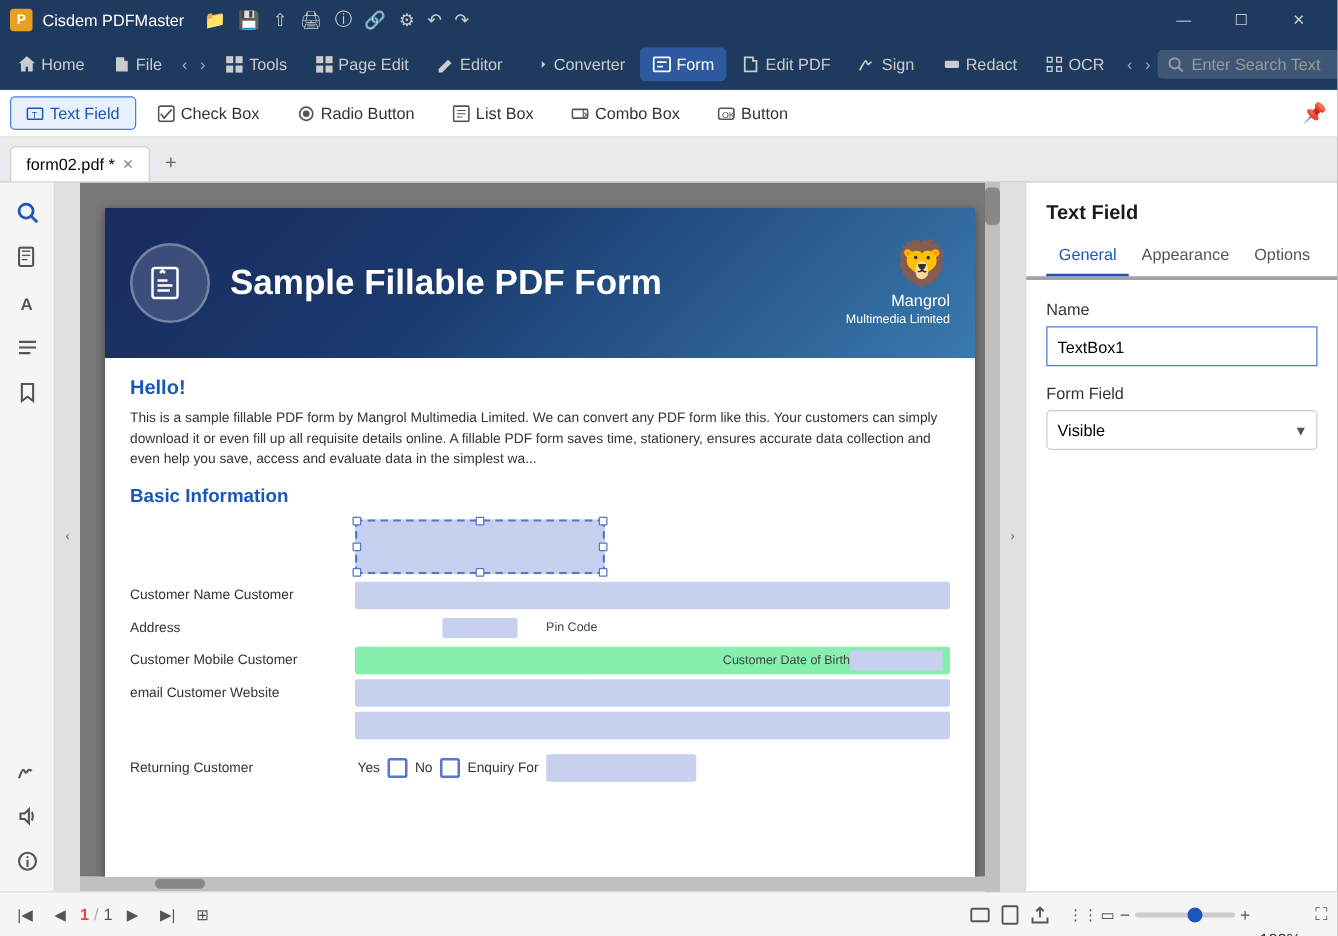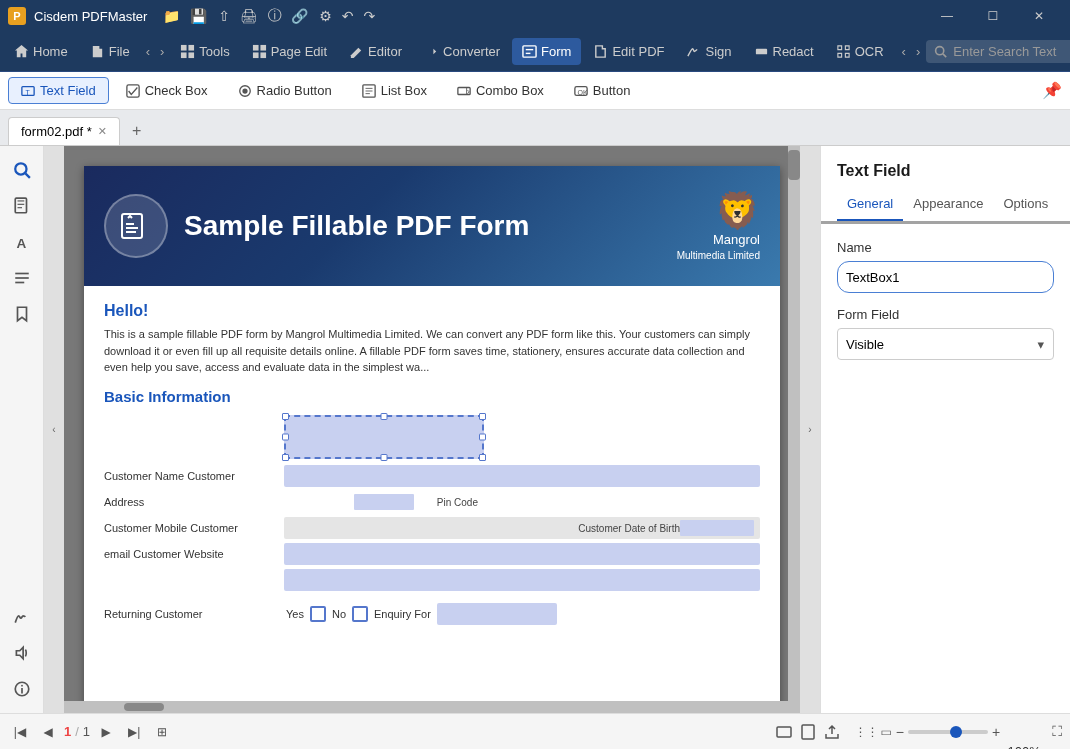--- a/index.html
+++ b/index.html
@@ -70,21 +70,21 @@
     .pdf-section-title { color: #1a56bb; font-size: 15px; font-weight: bold; margin-bottom: 10px; }
 
     
     .right-panel { width: 250px; background: white; border-left: 1px solid #ddd; display: flex; flex-direction: column; }
     .panel-title { font-size: 16px; font-weight: bold; color: #1a1a1a; padding: 16px 16px 8px; }
     .panel-tabs { display: flex; border-bottom: 3px solid #a3a3a3; padding: 0 16px; }
     .panel-tab { padding: 8px 10px; font-size: 13px; color: #555; cursor: pointer; border-bottom: 2px solid transparent; }
     .panel-tab.active { color: #1a56bb; border-bottom-color: #1a56bb; }
     .panel-body { padding: 16px; flex: 1; overflow-y: auto; }
     .field-label { font-size: 13px; color: #333; margin-bottom: 6px; font-weight: 500; }
-    .field-input { width: 100%; height: 32px; border: 1.5px solid #4a7fd4; border-radius: 12px; padding: 0 8px; font-size: 13px; outline: none; margin-bottom: 14px; }
+    .field-input { width: 100%; height: 32px; border: 1.5px solid #4a7fd4; border-radius: 0; padding: 0 8px; font-size: 13px; outline: none; margin-bottom: 14px; }
     .field-select { width: 100%; height: 32px; border: 1px solid #ccc; border-radius: 4px; padding: 0 8px; font-size: 13px; outline: none; background: white; appearance: none; cursor: pointer; }
     .select-wrapper { position: relative; margin-bottom: 14px; }
     .select-wrapper::after { content: '▾'; position: absolute; right: 10px; top: 50%; transform: translateY(-50%); pointer-events: none; color: #555; }
 
     
     .status-bar { height: 36px; background: #f5f5f5; border-top: 1px solid #ddd; display: flex; align-items: center; padding: 0 8px; gap: 4px; }
     .nav-btn { width: 24px; height: 24px; display: flex; align-items: center; justify-content: center; color: #555; cursor: pointer; font-size: 12px; }
     .page-info { display: flex; align-items: center; gap: 4px; font-size: 13px; }
     .page-num { color: #e44; font-weight: bold; }
     .page-sep { color: #aaa; }
@@ -402,21 +402,21 @@
               <div style="width:176px;"></div>
               <div style="flex:1;height:22px;background:#c8d0f0;border-radius:2px;position:relative;">
                 <div style="position:absolute;right:6px;top:50%;transform:translateY(-50%);font-size:10px;color:#444;white-space:nowrap;">Pin Code</div>
                 <div style="position:absolute;right:70px;top:50%;transform:translateY(-50%);width:60px;height:16px;background:#c8d0f0;border-radius:1px;"></div>
               </div>
             </div>
           </div>
 
           <div style="display:flex;align-items:center;gap:4px;margin-bottom:4px;">
             <div style="width:176px;font-size:11px;color:#333;">Customer Mobile  Customer</div>
-            <div style="flex:1;height:22px;background:#e5e5e5;border-radius:2px;position:relative;">
+            <div style="flex:1;height:22px;background:#86efac;border-radius:2px;position:relative;">
               <div style="position:absolute;right:80px;top:50%;transform:translateY(-50%);font-size:10px;color:#444;white-space:nowrap;">Customer Date of Birth</div>
               <div style="position:absolute;right:6px;top:50%;transform:translateY(-50%);width:74px;height:16px;background:#c8d0f0;border-radius:1px;"></div>
             </div>
           </div>
 
           <div style="display:flex;flex-direction:column;gap:4px;margin-bottom:8px;">
             <div style="display:flex;align-items:center;gap:4px;">
               <div style="width:176px;font-size:11px;color:#333;">email Customer Website</div>
               <div style="flex:1;height:22px;background:#c8d0f0;border-radius:2px;"></div>
             </div>

